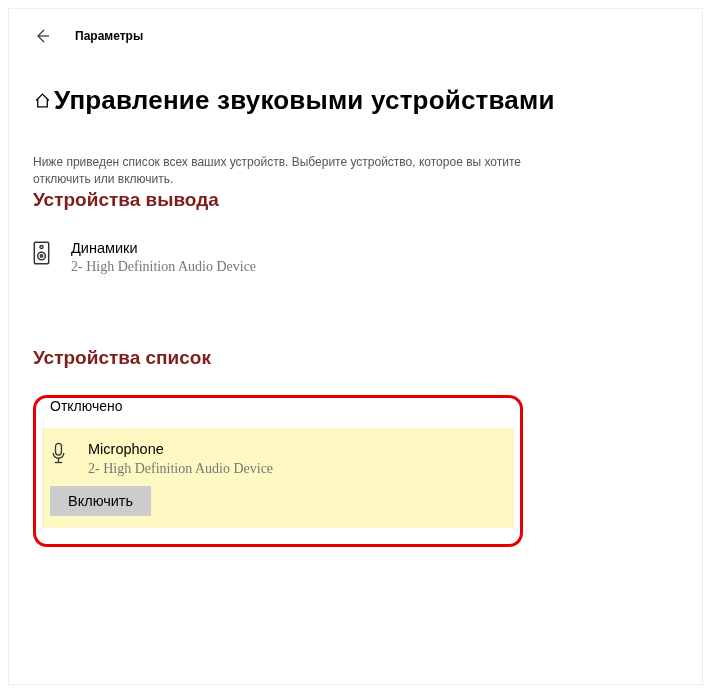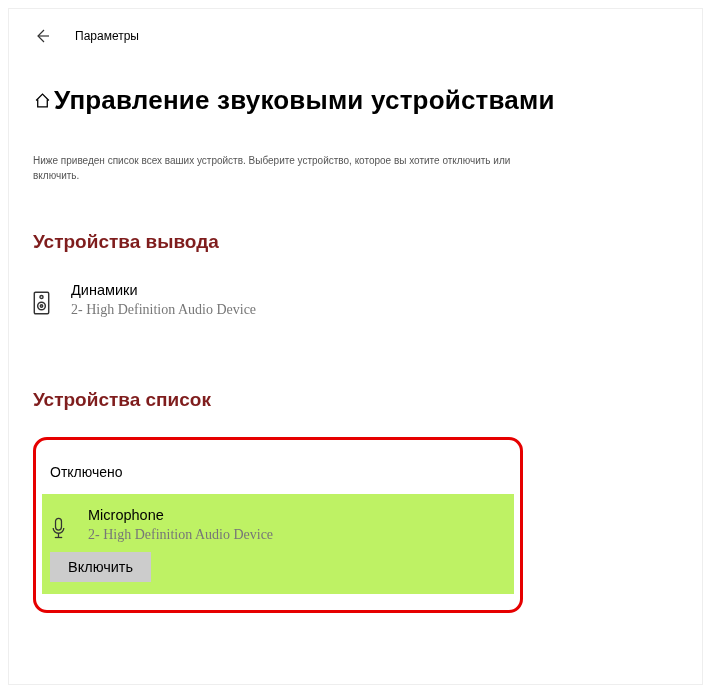--- a/index.html
+++ b/index.html
@@ -27,21 +27,21 @@
       width: 18px;
       height: 18px;
       display: flex;
       align-items: center;
       justify-content: center;
       cursor: pointer;
       color: #333;
     }
     .window-label {
       font-size: 12px;
-      font-weight: 400;
+      font-weight: 700;
       color: #000;
     }
     .title-row {
       display: flex;
       align-items: center;
       gap: 3px;
       margin-bottom: 38px;
     }
     .home-icon {
       width: 18px;
@@ -51,35 +51,34 @@
       justify-content: center;
       color: #000;
     }
     .page-title {
       font-size: 26px;
       font-weight: 600;
       color: #000;
       letter-spacing: 0.2px;
     }
     .description {
-      font-size: 10px;
+      font-size: 12px;
       color: #555;
       line-height: 1.45;
       max-width: 520px;
-      margin-bottom: 48px;
     }
     .section-heading {
       font-size: 19px;
       font-weight: 600;
       color: #7f1d1d;
       margin-bottom: 26px;
     }
     .dev-item {
       display: flex;
-      align-items: flex-end;
+      align-items: flex-start;
       gap: 18px;
       padding: 2px 0;
     }
     .dev-icon {
       width: 20px;
       flex-shrink: 0;
       margin-top: 2px;
       color: #333;
     }
     .dev-text { line-height: 1.35; }
@@ -89,31 +88,31 @@
     }
     .dev-sub {
       font-size: 14px;
       color: #777;
       font-family: Liberation Serif, serif;
     }
     .spacer-1 { height: 68px; }
     .highlight-box {
       border: 3px solid #e60000;
       border-radius: 14px;
-      padding: 24px 14px 16px 14px;
+      padding: 0 14px 16px 14px;
       max-width: 490px;
       background: #fff;
     }
     .disabled-label {
       font-size: 14px;
       color: #000;
       margin-bottom: 14px;
     }
     .selected-dev {
-      background: #bef264;
+      background: #fef9c3;
       padding: 10px 8px 12px 8px;
       margin: 0 -8px;
     }
     .enable-btn {
       display: inline-block;
       background: #ccc;
       color: #000;
       font-size: 14.5px;
       padding: 7px 18px;
       border: none;

